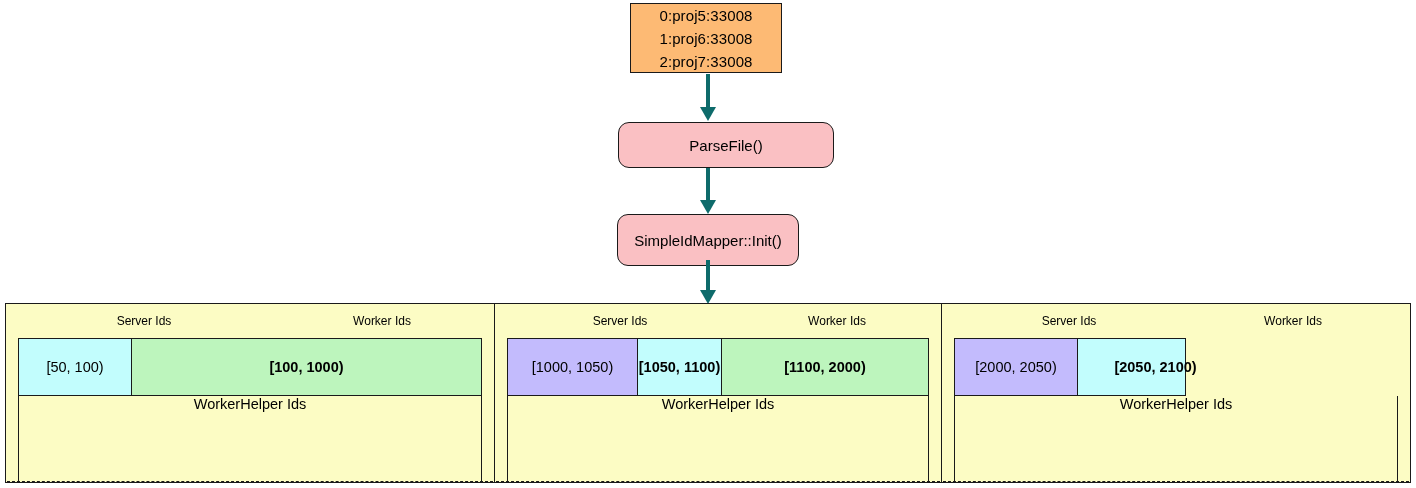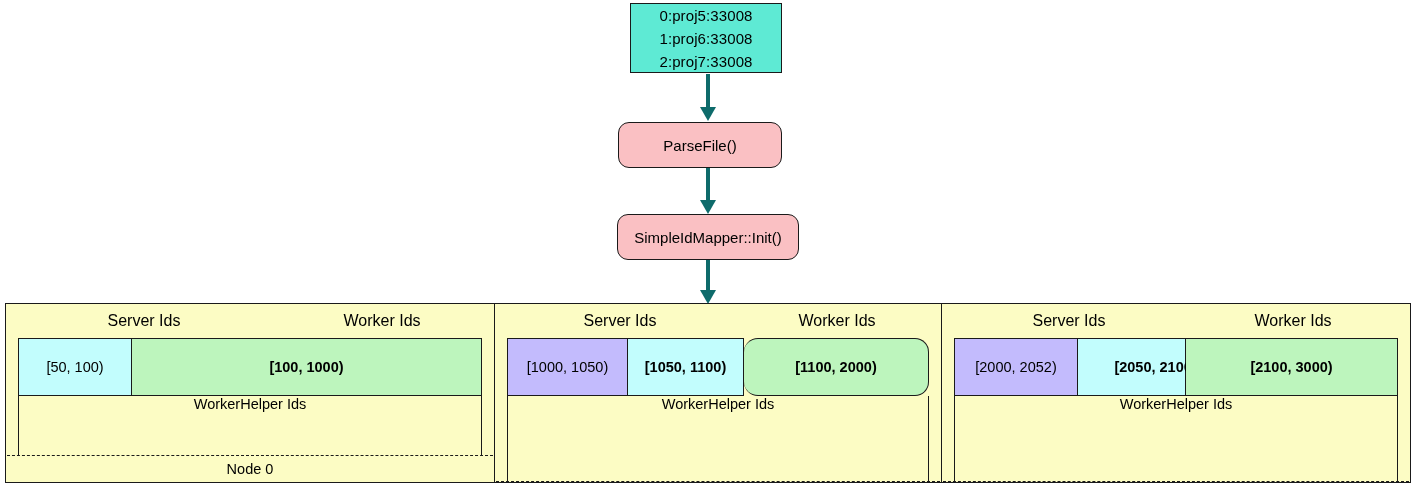--- a/index.html
+++ b/index.html
@@ -16,21 +16,21 @@
     overflow: hidden;
   }
 
   
   .file-node {
     position: absolute;
     left: 630px;
     top: 3px;
     width: 152px;
     height: 70px;
-    background: #5eead4;
+    background: #fdba74;
     border: 1.6px solid #1a1a1a;
     box-sizing: border-box;
     display: flex;
     flex-direction: column;
     align-items: center;
     justify-content: center;
     line-height: 23px;
     font-size: 15px;
     letter-spacing: 0.1px;
   }
@@ -43,24 +43,24 @@
     border: 1.4px solid #1a1a1a;
     border-radius: 11px;
     box-sizing: border-box;
     display: flex;
     align-items: center;
     justify-content: center;
     font-size: 15px;
     white-space: nowrap;
   }
   #proc-parsefile {
-    left: 618px; top: 122px; width: 164px; height: 46px;
+    left: 618px; top: 122px; width: 216px; height: 46px;
   }
   #proc-initmapper {
-    left: 617px; top: 214px; width: 182px; height: 46px;
+    left: 617px; top: 214px; width: 182px; height: 52px;
   }
 
   
   .arrow {
     position: absolute;
     width: 22px;
     display: flex;
     flex-direction: column;
     align-items: center;
   }
@@ -108,21 +108,21 @@
   .node-2 { flex: 1 1 auto; }
 
   .hdr-row {
     height: 34px;
     display: flex;
     align-items: center;
     padding: 0 1px;
     box-sizing: border-box;
   }
   .hdr-label {
-    font-size: 16px;
+    font-size: 12px;
     text-align: center;
     white-space: nowrap;
   }
 
   .cells-row {
     height: 58px;
     display: flex;
     box-sizing: border-box;
     margin: 0 12px;
   }
@@ -207,47 +207,45 @@
         <div class="hdr-label" style="width:274px;">Server Ids</div>
         <div class="hdr-label" style="width:202px;">Worker Ids</div>
       </div>
       <div class="cells-row">
         <div class="cell server-b" style="width:114px;">[50, 100)</div>
         <div class="cell worker" style="flex:1 1 auto;">[100, 1000)</div>
       </div>
       <div class="helper-row">
         <span>WorkerHelper Ids</span>
       </div>
-      <div class="node-label">Node 0</div>
     </div>
 
     <div class="node node-1">
       <div class="hdr-row">
         <div class="hdr-label" style="width:248px;">Server Ids</div>
         <div class="hdr-label" style="width:186px;">Worker Ids</div>
       </div>
       <div class="cells-row">
-        <div class="cell server-a" style="width:121px;">[1000, 1050)</div>
-        <div class="cell server-b" style="width:116px;">[1050, 1100)</div>
-        <div class="cell worker" style="flex:1 1 auto;border-radius:14px;">[1100, 2000)</div>
+        <div class="cell server-a" style="width:131px;">[1000, 1050)</div>
+        <div class="cell server-b" style="width:84px;">[1050, 1100)</div>
+        <div class="cell worker" style="flex:1 1 auto;">[1100, 2000)</div>
       </div>
       <div class="helper-row">
         <span>WorkerHelper Ids</span>
       </div>
     </div>
 
     <div class="node node-2">
       <div class="hdr-row">
         <div class="hdr-label" style="width:252px;">Server Ids</div>
         <div class="hdr-label" style="width:196px;">Worker Ids</div>
       </div>
       <div class="cells-row">
-        <div class="cell server-a" style="width:124px;">[2000, 2052)</div>
+        <div class="cell server-a" style="width:124px;">[2000, 2050)</div>
         <div class="cell server-b" style="width:108px;padding-left:48px;">[2050, 2100)</div>
-        <div class="cell worker" style="flex:1 1 auto;">[2100, 3000)</div>
       </div>
       <div class="helper-row">
         <span>WorkerHelper Ids</span>
       </div>
     </div>
 
   </div>
 </div>
 
 </body></html>

